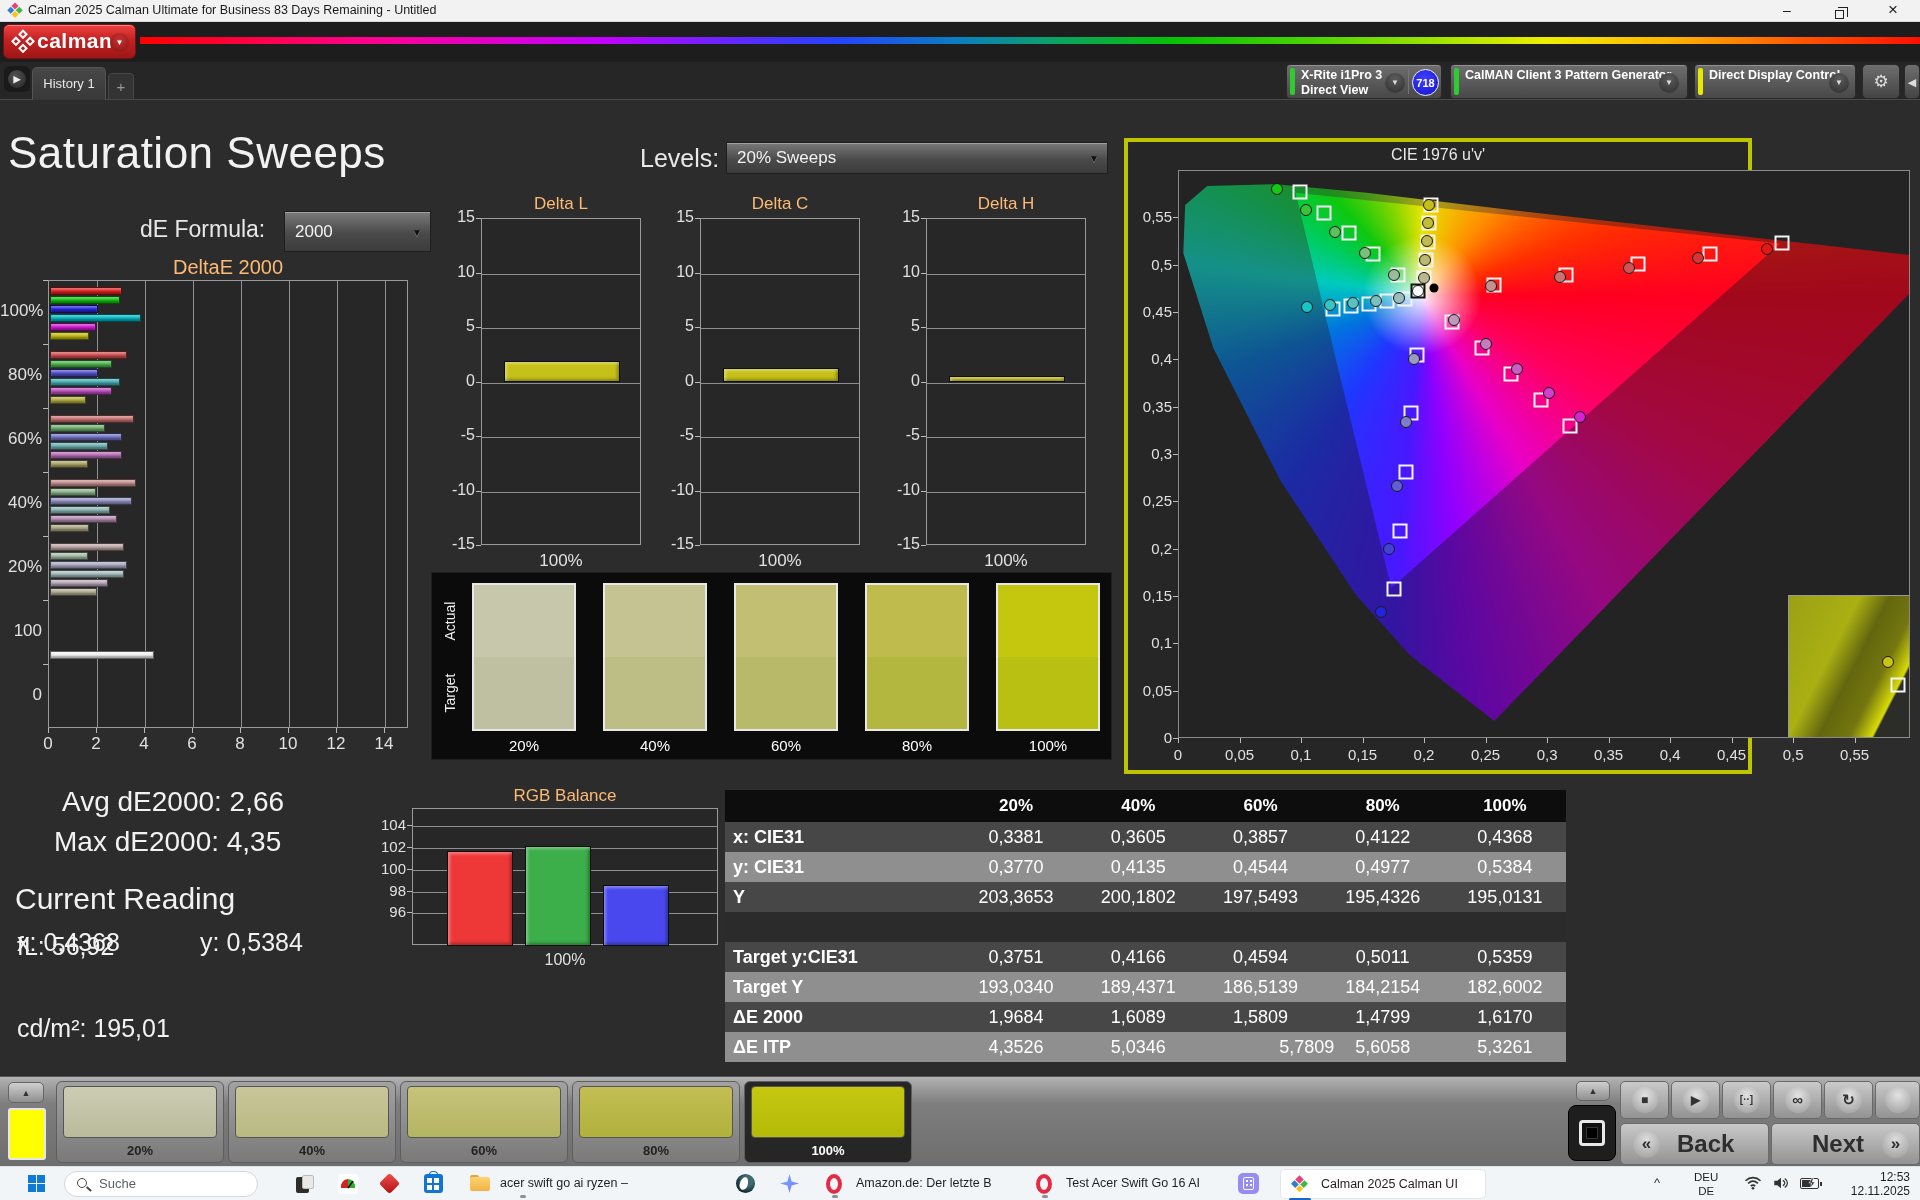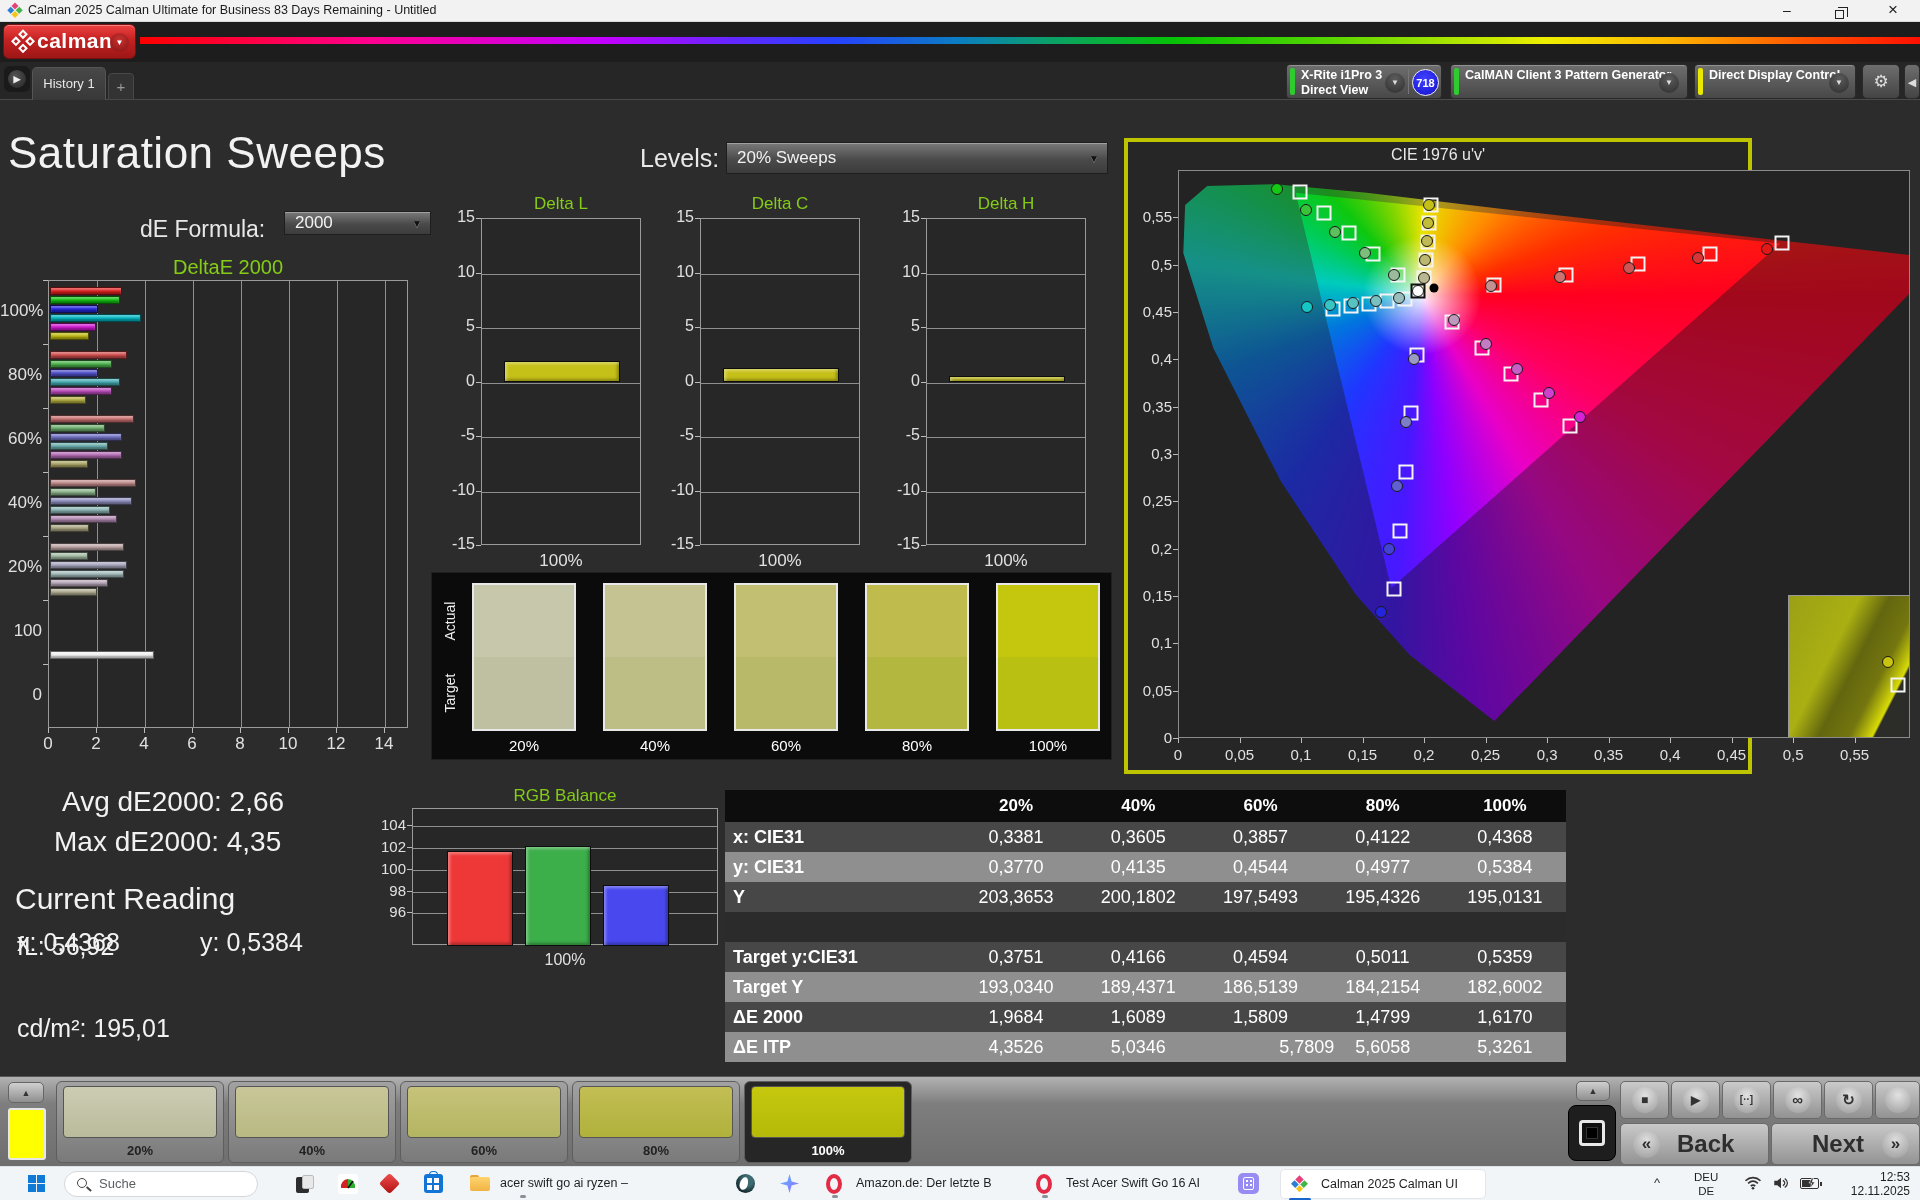--- a/index.html
+++ b/index.html
@@ -46,21 +46,21 @@
 
   
   .page-title { position:absolute; left:8px; top:128px; font-size:44px; font-weight:300; color:#f2f2f2; letter-spacing:.5px; }
   .fieldlabel { position:absolute; color:#e8e8e8; white-space:nowrap; }
   .dropdown { position:absolute; background:linear-gradient(180deg,#7a7a7a,#4a4a4a 55%,#3c3c3c); border:1px solid #1e1e1e; box-shadow:inset 0 1px 0 rgba(255,255,255,.3); color:#f2f2f2; }
   .dropdown .val { position:absolute; left:10px; top:50%; transform:translateY(-50%); font-size:17px; }
   .dropdown .arr { position:absolute; right:8px; top:50%; transform:translateY(-50%); font-size:10px; color:#111; text-shadow:0 1px 0 #888; }
 
   
   .plot { position:absolute; background:#272727; border:1px solid #9a9a9a; }
-  .charttitle { position:absolute; color:#84cc16; text-align:center; }
+  .charttitle { position:absolute; color:#fdba74; text-align:center; }
   .gridv { position:absolute; top:0; bottom:0; width:1px; background:#8f8f8f; }
   .gridh { position:absolute; left:0; right:0; height:1px; background:#8f8f8f; }
   .ticklabel { position:absolute; color:#e0e0e0; }
   .hbar { position:absolute; height:8px; border:1px solid rgba(0,0,0,.6); box-shadow:inset 0 2px 2px rgba(255,255,255,.35), inset 0 -2px 2px rgba(0,0,0,.35); }
   .vbar { position:absolute; border:1px solid #0d0d0d; box-shadow:inset 2px 2px 3px rgba(255,255,255,.35), inset -2px -2px 3px rgba(0,0,0,.3); }
 
   
   .swpanel { position:absolute; left:431px; top:572px; width:681px; height:188px; background:#0b0b0b; border:1px solid #1f1f1f; }
   .rotlab { position:absolute; color:#f0f0f0; font-size:14px; transform:rotate(-90deg); transform-origin:center; }
   .swcol { position:absolute; top:10px; width:104px; height:148px; border:2px solid #e8e8e8; }
@@ -192,21 +192,21 @@
       <span class="statusbar" style="background:#e8e800;"></span>
       <span class="l1">Direct Display Control</span>
       <span class="dd" style="right:6px;left:auto;">▼</span>
     </div>
     <div class="sqbtn" style="left:1862px;">⚙</div>
     <div class="sqbtn" style="left:1904px;width:16px;font-size:11px;">◀</div>
   </div>
 
   <div class="page-title">Saturation Sweeps</div>
   <div class="fieldlabel" style="left:140px;top:216px;font-size:23px;">dE Formula:</div>
-  <div class="dropdown" style="left:284px;top:211px;width:147px;height:24px;">
+  <div class="dropdown" style="left:284px;top:211px;width:147px;height:41px;">
     <span class="val">2000</span>
     <span class="arr">▼</span>
   </div>
   <div class="fieldlabel" style="left:640px;top:144px;font-size:25px;">Levels:</div>
   <div class="dropdown" style="left:726px;top:142px;width:382px;height:32px;">
     <span class="val">20% Sweeps</span>
     <span class="arr">▼</span>
   </div>
 
   <div id="de2000-host">

